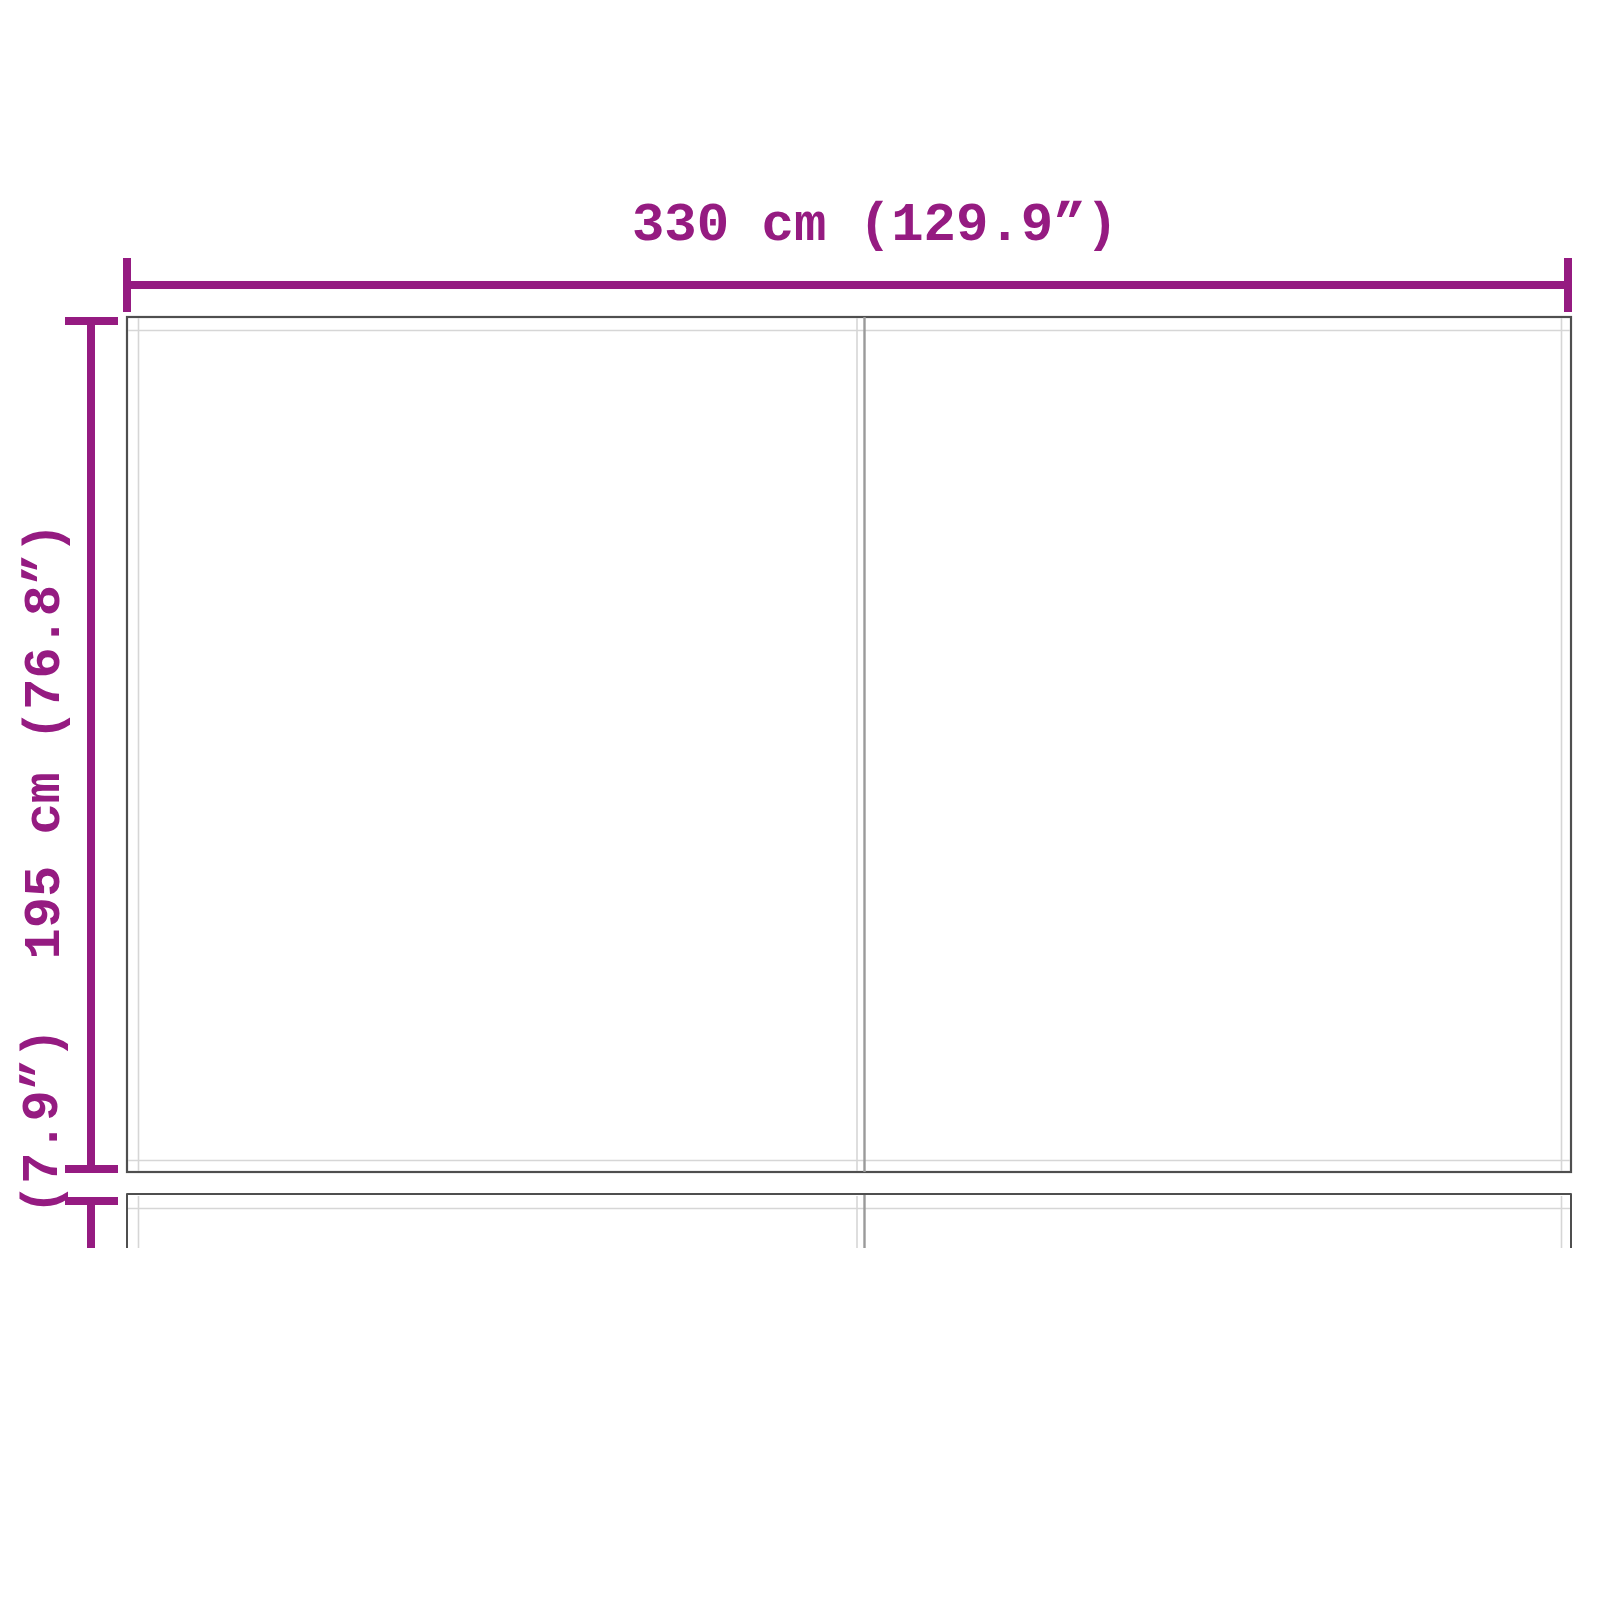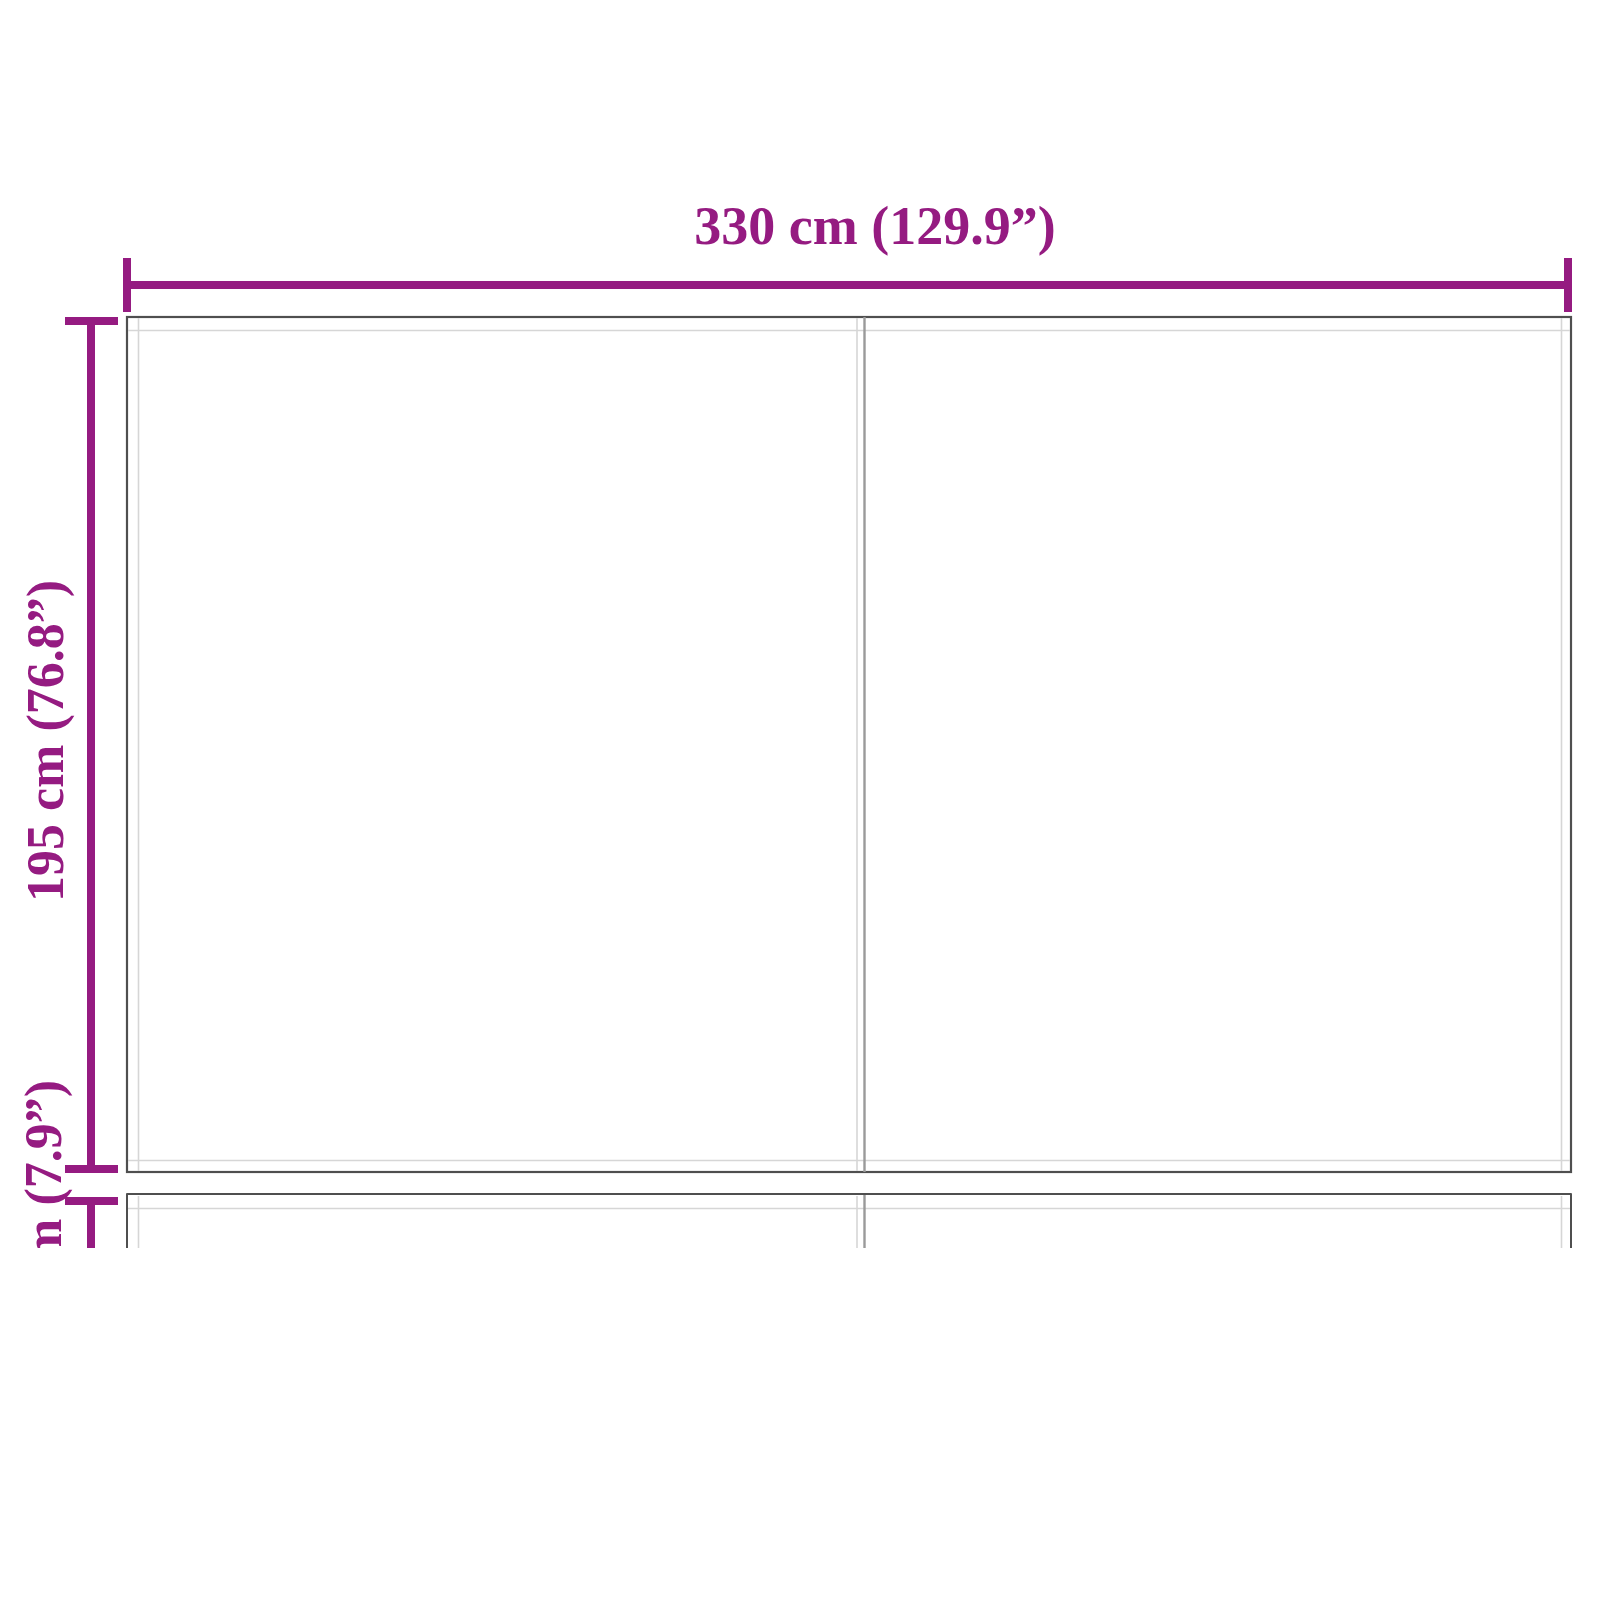--- a/index.html
+++ b/index.html
@@ -1,18 +1,18 @@
 <!DOCTYPE html>
 <html><head>
 <meta charset="utf-8">
 <style>
   html,body{margin:0;padding:0;background:#fff;}
   .canvas{
     position:relative;width:1600px;height:1248px;background:var(--bg,#fff);
-    font-family:Liberation Serif, serif;overflow:hidden;
+    font-family:Liberation Mono, monospace;overflow:hidden;
   }
   .dim-label{
     position:absolute;color:var(--dim,#951b81);font-weight:700;
     font-size:54px;line-height:60px;text-align:center;white-space:nowrap;
     letter-spacing:0px;
   }
   .dim-label.vertical{font-size:52px;transform:rotate(-90deg);}
   .dim-line{position:absolute;background:var(--dim,#951b81);}
   svg{position:absolute;left:0;top:0;}
 </style>

